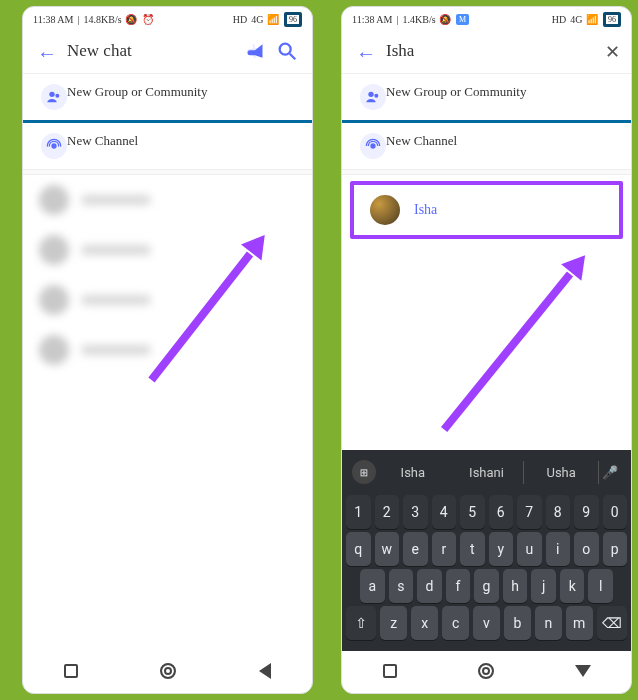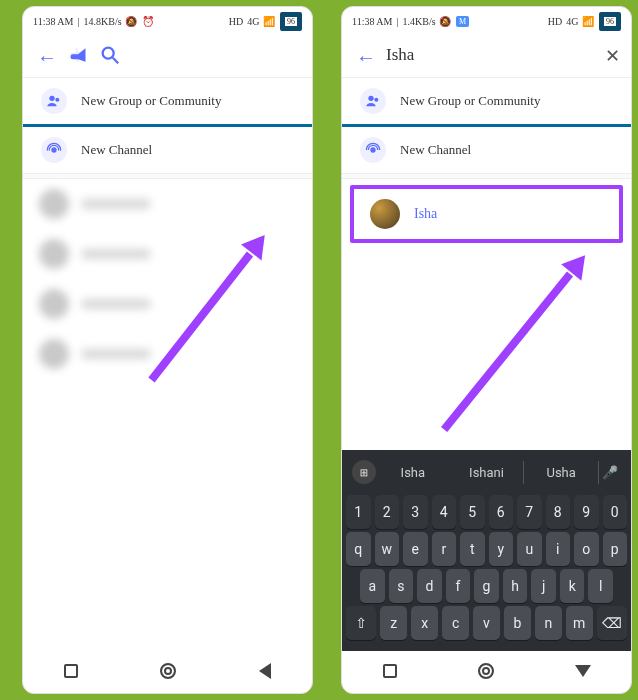--- a/index.html
+++ b/index.html
@@ -17,39 +17,39 @@
     position: relative; overflow: hidden;
     display: flex; flex-direction: column; margin-left: 16px;
   }
   
   .statusbar {
     display:flex; justify-content:space-between; align-items:center;
     padding: 5px 10px 4px; font-size: 10px; color:#333;
     font-family: "Comic Sans MS", cursive;
   }
   .sb-left, .sb-right { display:flex; align-items:center; gap:4px; }
-  .sb-batt { border:5px solid #0c4a6e; border-radius:2px; padding:0 2px; font-size:8px;}
+  .sb-batt { border:3px solid #0c4a6e; border-radius:2px; padding:0 2px; font-size:8px;}
   
   .header {
     display:flex; align-items:center; padding: 8px 14px 10px; gap:10px;
     border-bottom: 1px solid #eee;
   }
   .header .back { color:#5a6bff; font-size:20px; font-weight:bold; cursor:pointer;}
   .header .title {
     flex:1; font-family: "Comic Sans MS", cursive; font-size:17px; color:#333;
   }
   .header .search-input {
     flex:1; border:none; outline:none;
     font-family: "Comic Sans MS", cursive; font-size:17px; color:#333;
     caret-color:#5a6bff;
   }
   .header .iconbtn { color:#5a6bff; cursor:pointer; width:22px; height:22px; display:flex; align-items:center; justify-content:center;}
   
   .option-row {
-    display:flex; align-items:center; gap:14px; padding:10px 18px;
+    display:flex; align-items:flex-start; padding:10px 18px;
     font-family: "Comic Sans MS", cursive; font-size:13px; color:#333;
     cursor:pointer;
   }
   .option-row + .option-row { border-top: 3px solid #0369a1; }
   .opt-icon {
     width:26px; height:26px; border-radius:50%;
     display:flex; align-items:center; justify-content:center;
     background:#eef0ff; color:#5a6bff;
   }
   .divider { height:6px; background:#fafafa; border-top:1px solid #eee; border-bottom:1px solid #eee;}
@@ -130,20 +130,21 @@
     <div class="sb-right">
       <span>HD</span>
       <span>4G</span>
       <span>📶</span>
       <span class="sb-batt">96</span>
     </div>
   </div>
 
   <div class="header">
     <span class="back">←</span>
+    <span class="title">New chat</span>
     <span class="iconbtn">
       <svg viewBox="0 0 24 24" width="20" height="20" fill="#5a6bff">
           <path d="M3 10v4l5 1 3 5h2l-1-5 8 2V7l-8 2-1-5H9l1 5z" opacity=".15"></path>
           <path d="M21 4v16l-9-3H6a3 3 0 010-6h6z"></path>
         </svg>
     </span>
     <span class="iconbtn">
       <svg viewBox="0 0 24 24" width="22" height="22" fill="none" stroke="#5a6bff" stroke-width="2.5">
           <circle cx="10" cy="10" r="6"></circle>
           <line x1="15" y1="15" x2="21" y2="21"></line>

